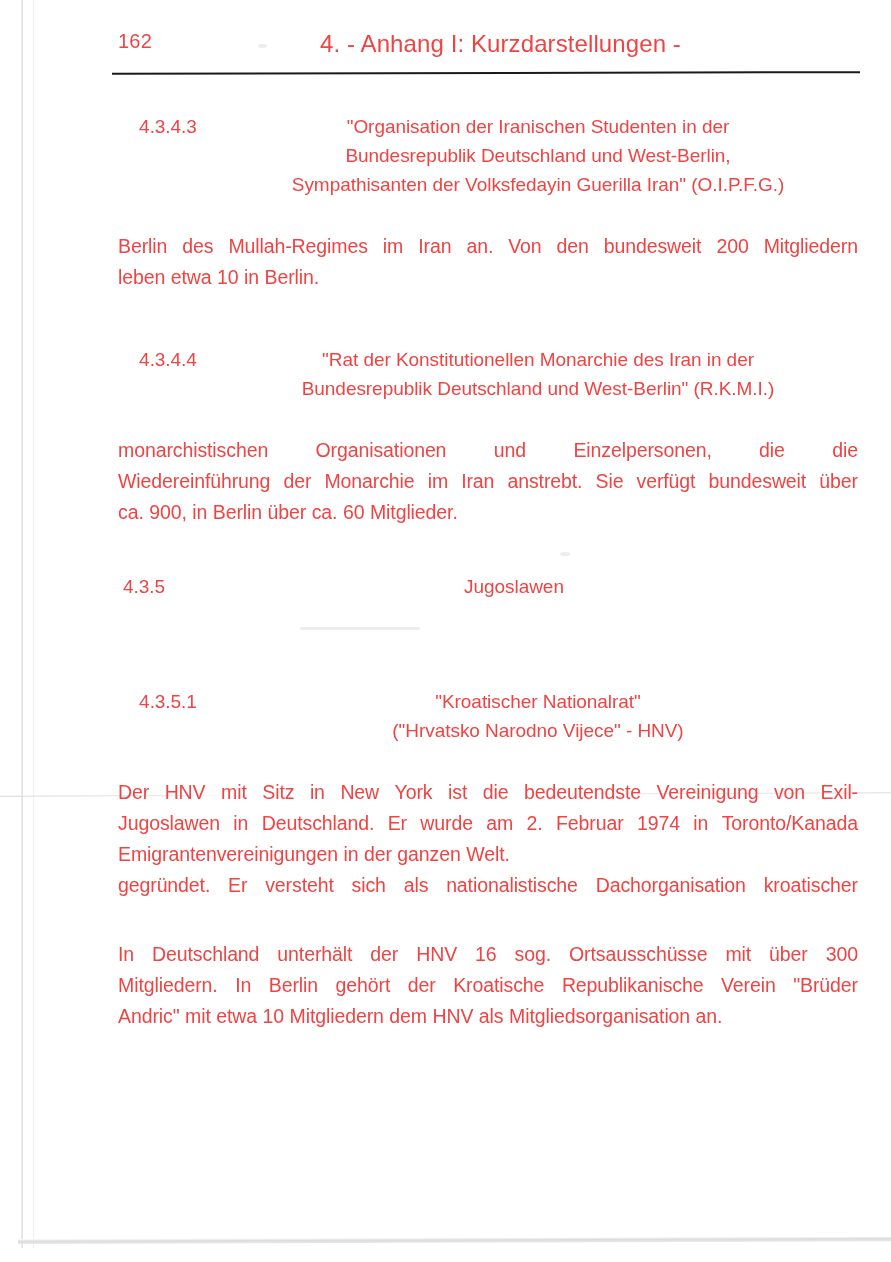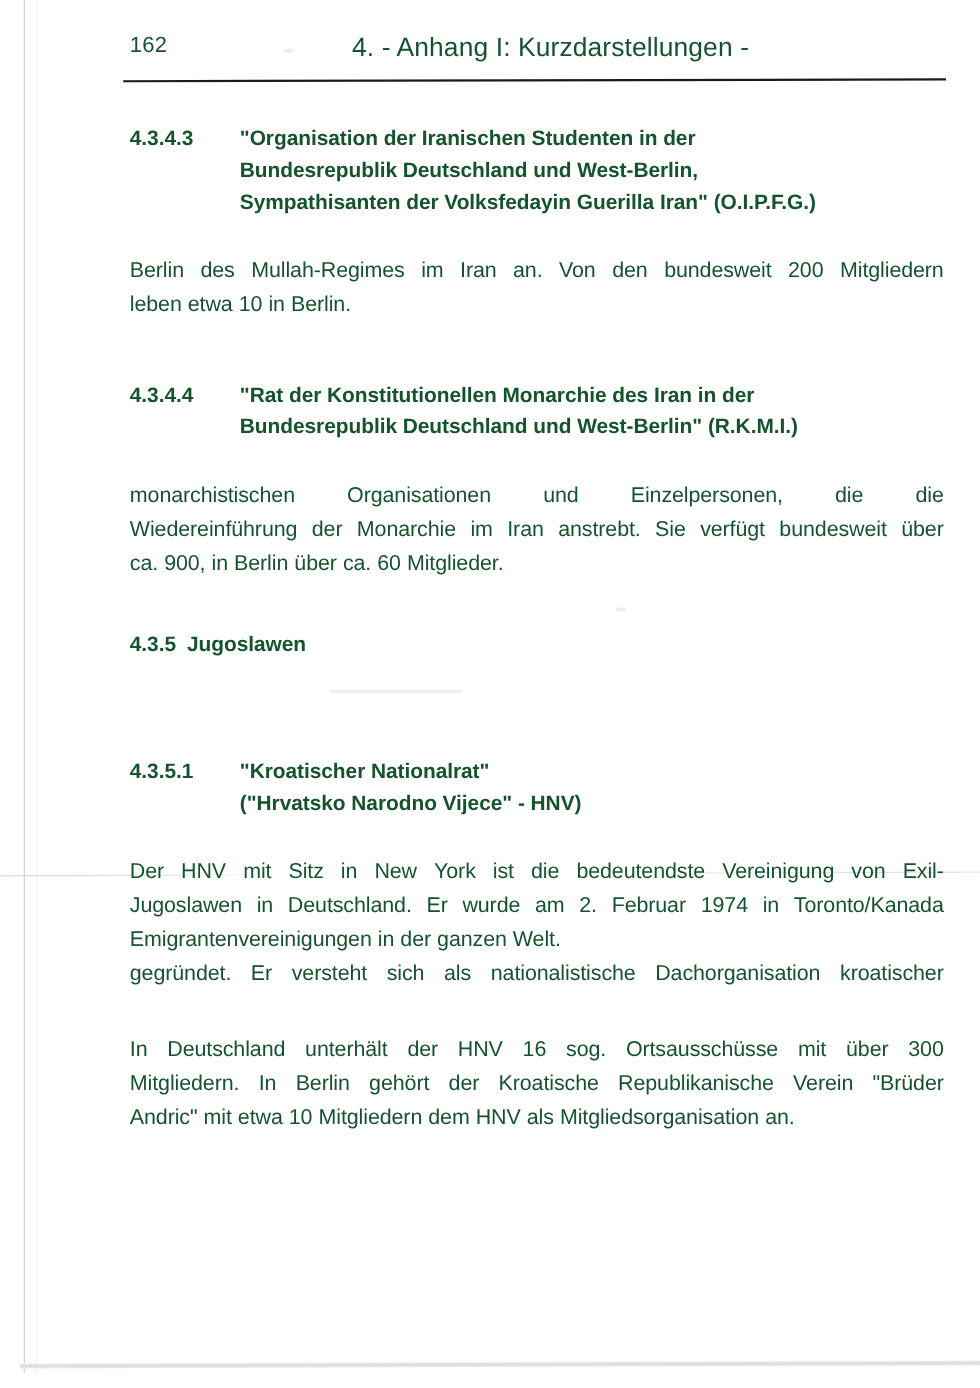--- a/index.html
+++ b/index.html
@@ -8,21 +8,21 @@
     background: #ffffff;
   }
 
   .page {
     position: relative;
     width: 891px;
     height: 1262px;
     background: #ffffff;
     overflow: hidden;
     font-family: "Liberation Sans", sans-serif;
-    color: #14532d;
+    color: #ef4444;
     -webkit-font-smoothing: antialiased;
   }
 
   
   .scan-left-edge {
     position: absolute;
     left: 21px;
     top: 0;
     width: 2px;
     height: 1248px;
@@ -105,24 +105,25 @@
   
   .content {
     position: absolute;
     left: 118px;
     top: 112px;
     width: 740px;
   }
 
   .heading {
     display: flex;
-    font-weight: bold;
+    font-weight: normal;
     font-size: 19px;
     line-height: 29px;
     letter-spacing: -0.05px;
+    text-align: center;
   }
   .heading .num {
     flex: 0 0 auto;
     width: 100px;
     white-space: nowrap;
   }
   .heading .txt {
     flex: 1 1 auto;
   }
   .heading .txt .ln {

